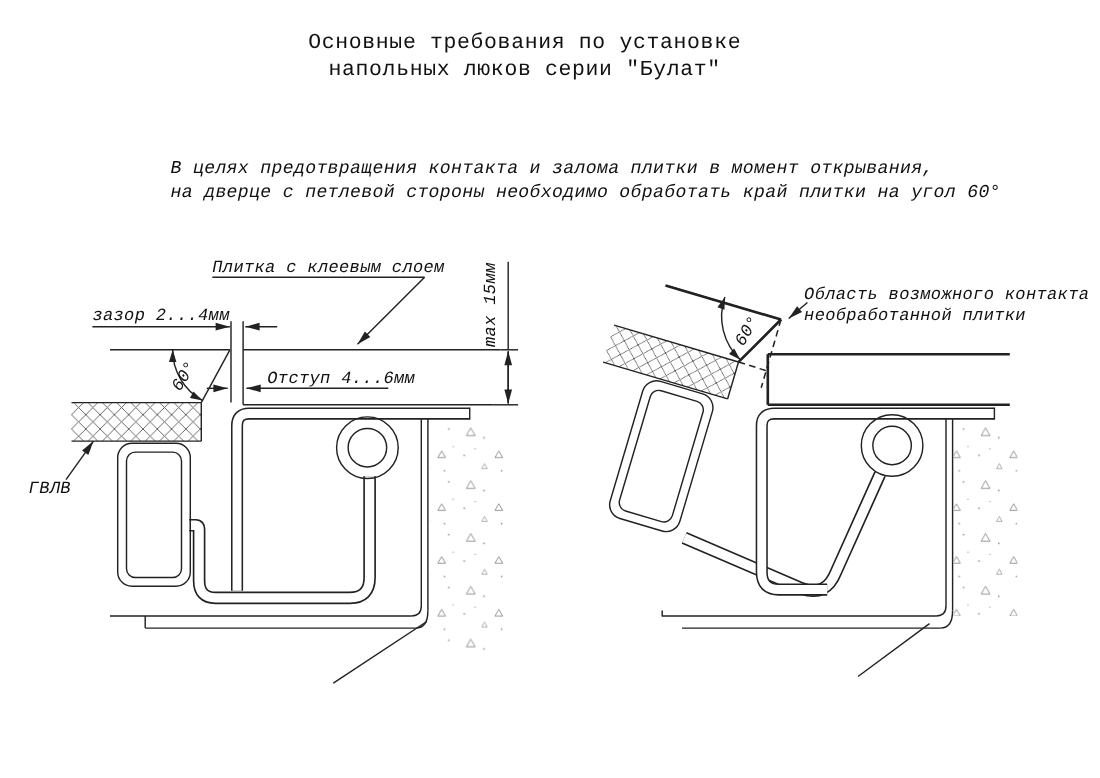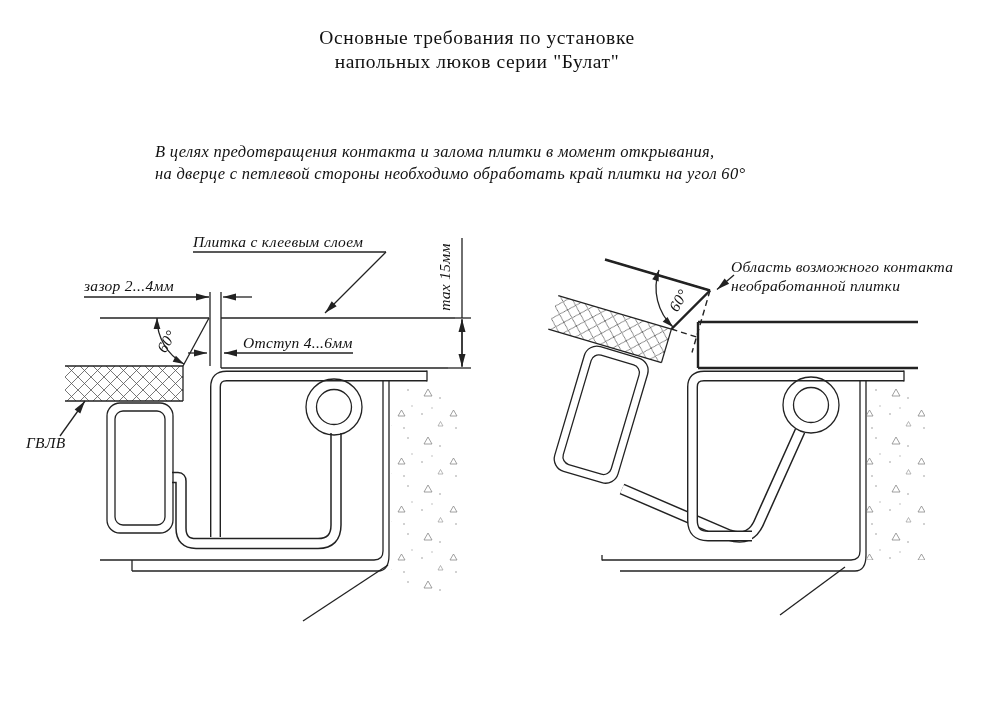--- a/index.html
+++ b/index.html
@@ -1,17 +1,17 @@
 <!DOCTYPE html>
 <html><head>
 <meta charset="utf-8">
 <style>
   html,body{margin:0;padding:0;background:#fff;}
   #stage{position:relative;width:1000px;height:707px;background:#fff;overflow:hidden;
-         font-family:Liberation Serif, serif;}
+         font-family:Liberation Mono, monospace;}
   svg{display:block;}
   .ln{stroke:#222;stroke-width:1.3;fill:none;}
   .bold{stroke:#222;stroke-width:2.4;fill:none;}
   .tube-b{stroke:#222;fill:none;stroke-linejoin:round;stroke-linecap:butt;}
   .tube-w{stroke:#fff;fill:none;stroke-linejoin:round;stroke-linecap:butt;}
   .dash{stroke:#222;stroke-width:1.4;fill:none;stroke-dasharray:6 4;}
   .arrtri{fill:#222;stroke:none;}
   text{fill:#111;}
   .ttl{font-size:19.5px;letter-spacing:.6px;}
   .sub{font-style:italic;font-size:16.5px;letter-spacing:.3px;}

